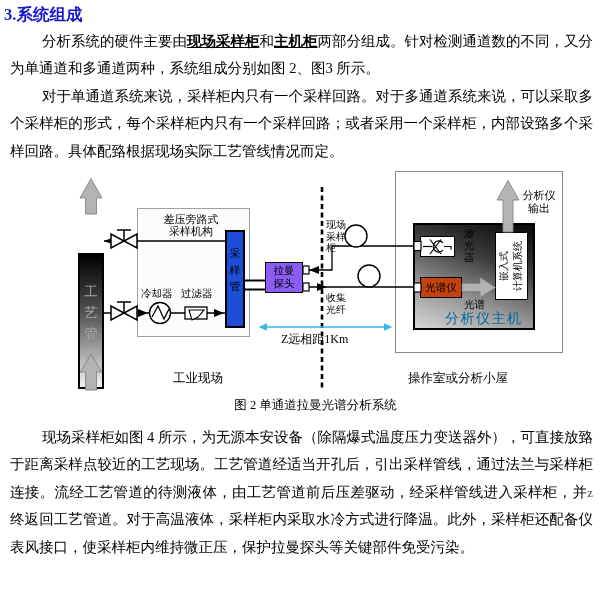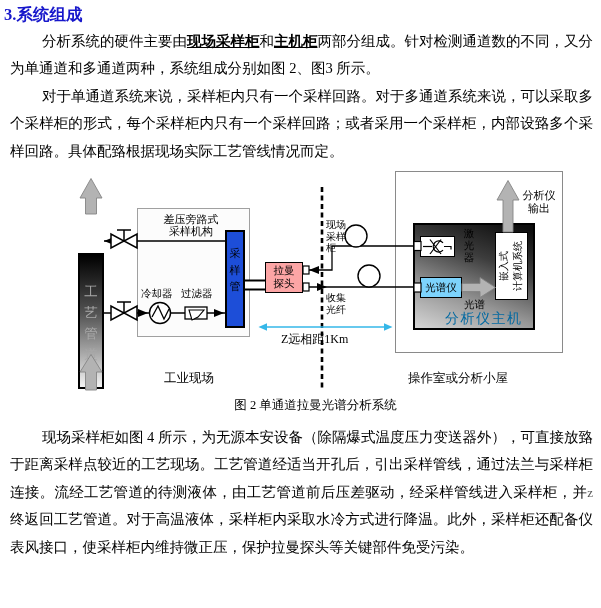--- a/index.html
+++ b/index.html
@@ -21,41 +21,41 @@
   .wrap{white-space:normal;word-break:break-all;}
   #pipe{left:78px;top:46px;width:26px;height:136px;border:2px solid #000;
         background:linear-gradient(to bottom,#000 0%,#555 45%,#aaa 75%,#f4f4f4 100%);margin-top:39px;}
   #pipe-label{width:15px;margin:26px auto 0;color:#a8a8a8;font-size:13.5px;line-height:21px;text-align:center;}
   #sampler-box{left:137px;top:40px;width:113px;height:129px;border:1px solid #a0a0a0;background:#fcfcfc;}
   #sampler-label{left:160px;top:46px;width:62px;font-size:11px;line-height:11.5px;text-align:center;}
   #cooler-label{left:141px;top:119px;font-size:10.5px;}
   #filter-label{left:181px;top:119px;font-size:10.5px;}
   #tube-box{left:225px;top:62px;width:20px;height:98px;border:2px solid #000;background:#1d4ed8;}
   #tube-label{width:12px;margin:13px auto 0;font-size:11px;line-height:16.5px;text-align:center;}
-  #probe-box{left:265px;top:94px;width:38px;height:31px;border:1.5px solid #000;background:#fca5a5;
+  #probe-box{left:265px;top:94px;width:38px;height:31px;border:1.5px solid #000;background:#8b5cf6;
              display:flex;align-items:center;justify-content:center;}
   #probe-label{width:24px;font-size:10.5px;line-height:12.5px;text-align:center;}
   #exc-label{left:326px;top:51px;width:22px;font-size:10px;line-height:11.5px;}
   #col-label{left:326px;top:124px;width:22px;font-size:10px;line-height:11.5px;}
   #room-box{left:395px;top:3px;width:168px;height:182px;border:1px solid #8a8a8a;background:#fff;}
   #host-box{left:413px;top:55px;width:122px;height:107px;border:2px solid #000;
             background:linear-gradient(200deg,#0d0d0d 4%,#3d3d3d 35%,#969696 68%,#d6d6d6 100%);}
   #laser-box{left:420px;top:68px;width:35px;height:21px;border:1.5px solid #000;background:#fff;}
   #laser-label{left:463px;top:60px;width:12px;font-size:10.5px;line-height:12px;text-align:center;}
-  #spectro-box{left:420px;top:109px;width:42px;height:21px;border:1.5px solid #000;background:#7dd3fc;
+  #spectro-box{left:420px;top:109px;width:42px;height:21px;border:1.5px solid #000;background:#c2410c;
                display:flex;align-items:center;justify-content:center;font-size:10.5px;}
   #spectrum-label{left:464px;top:130px;font-size:10.5px;}
   #embedded-box{left:495px;top:64px;width:33px;height:68px;border:1.5px solid #000;background:#fff;}
   #embedded-text{position:absolute;left:50%;top:50%;width:68px;height:30px;
                  transform:translate(-50%,-50%) rotate(-90deg);text-align:center;
                  font-size:10px;line-height:14px;}
   #host-label{left:445px;top:142px;font-size:14px;color:#0369a1;letter-spacing:1.5px;}
   #output-label{left:521px;top:21px;width:36px;font-size:11px;line-height:13px;text-align:center;}
   #distance-label{left:281px;top:163px;font-size:12px;}
-  #site-label{left:164px;top:202px;font-size:12.5px;}
+  #site-label{left:173px;top:202px;font-size:12.5px;}
   #room-label{left:408px;top:202px;font-size:12.5px;}
   #fig-caption{left:30px;top:229px;width:571px;text-align:center;font-size:12.5px;}
   #diagram-svg{position:absolute;left:0;top:0;pointer-events:none;}
 </style>
 </head>
 <body>
 
 <div id="page">
 
   <div id="doc-heading">3.系统组成</div>

